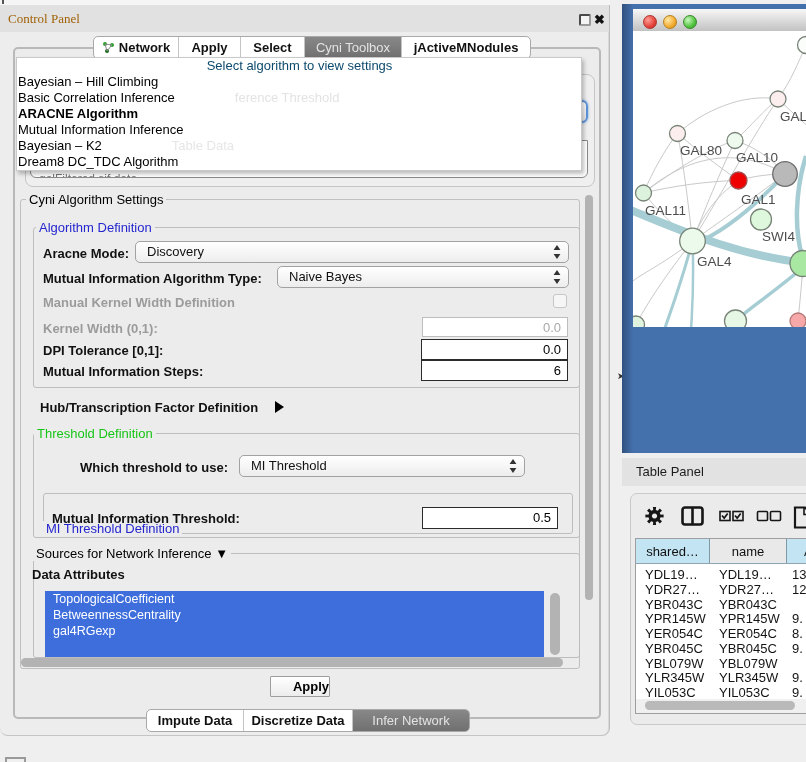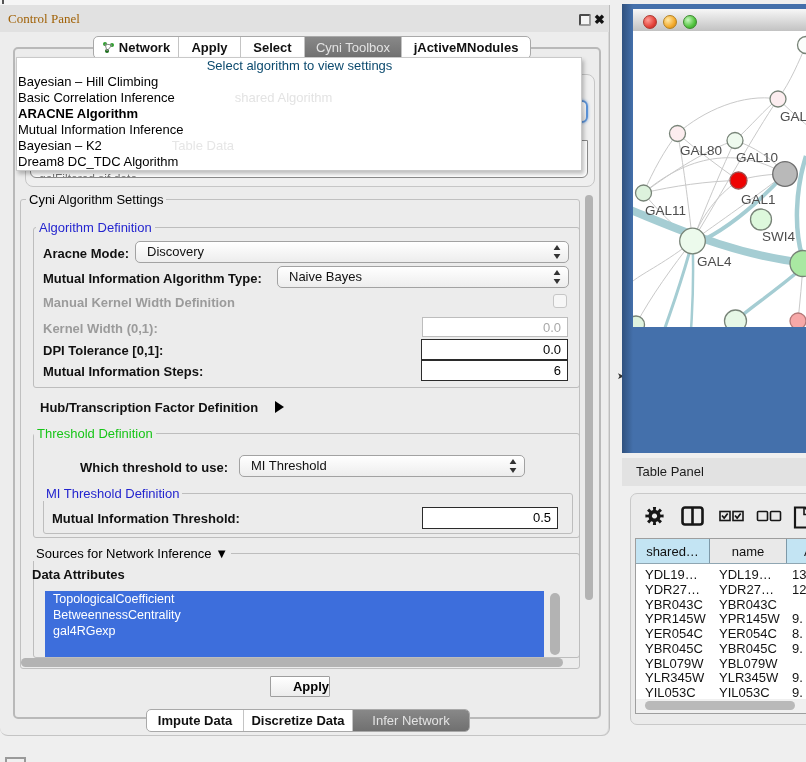--- a/index.html
+++ b/index.html
@@ -142,21 +142,21 @@
       <span class="cap" style="left:0;color:#17c517;">Threshold Definition</span>
       <div class="lbl" style="left:46px;top:26px;">Which threshold to use:</div>
       <div class="combo" style="left:205px;top:21px;width:284px;">
           <span class="tx">MI Threshold</span>
           <svg width="8" height="14" viewBox="0 0 8 14">
             <path d="M4 0L7.4 5H0.6z" fill="#333"></path>
             <path d="M4 14L7.4 9H0.6z" fill="#333"></path>
           </svg>
         </div>
       <div class="grp" style="left:9px;top:59px;width:528px;height:39px;">
-        <span class="cap" style="left:-1px;color:#2425cf;">MI Threshold Definition</span>
+        <span class="cap" style="left:-1px;color:#2425cf;margin-top:35px;">MI Threshold Definition</span>
         <div class="lbl" style="left:8px;top:17px;">Mutual Information Threshold:</div>
         <div class="field fon" style="left:378px;top:13px;width:134px;height:20px;">
             <span class="v">0.5</span>
           </div>
       </div>
     </div>
 
     <div class="grp" style="left:33px;top:548px;width:545px;height:103px;">
       <span class="cap" style="left:-1px;">Sources for Network Inference ▼</span>
       <div class="lbl" style="left:-2px;top:13px;">Data Attributes</div>
@@ -177,21 +177,21 @@
     <div class="seg" style="left:146px;top:704px;">
       <div class="s" style="width:96px;">Impute Data</div>
       <div class="s" style="width:108px;">Discretize Data</div>
       <div class="s sel" style="width:116px;">Infer Network</div>
     </div>
   </div>
 
   <div class="abs" id="popup">
     <div class="row" style="color:#0c4a6e;text-align:center;">Select algorithm to view settings</div>
     <div class="row">Bayesian – Hill Climbing</div>
-    <div class="row">Basic Correlation Inference<span style="color:#e3e3e3;margin-left:60px;">shared Algorithm</span></div>
+    <div class="row">Basic Correlation Inference<span style="color:#e3e3e3;margin-left:60px;">ference Threshold</span></div>
     <div class="row" style="font-weight:bold;">ARACNE Algorithm</div>
     <div class="row">Mutual Information Inference</div>
     <div class="row">Bayesian – K2<span style="color:#e6e6e6;margin-left:70px;">Table Data</span></div>
     <div class="row">Dream8 DC_TDC Algorithm</div>
   </div>
 
   <div class="abs" style="left:5px;top:757px;width:17px;height:10px;border:2px solid #9a9a9a;background:#f0f0f0;"></div>
 
   <div class="abs" style="left:617px;top:371px;font-size:9px;color:#333;">➤</div>
 

